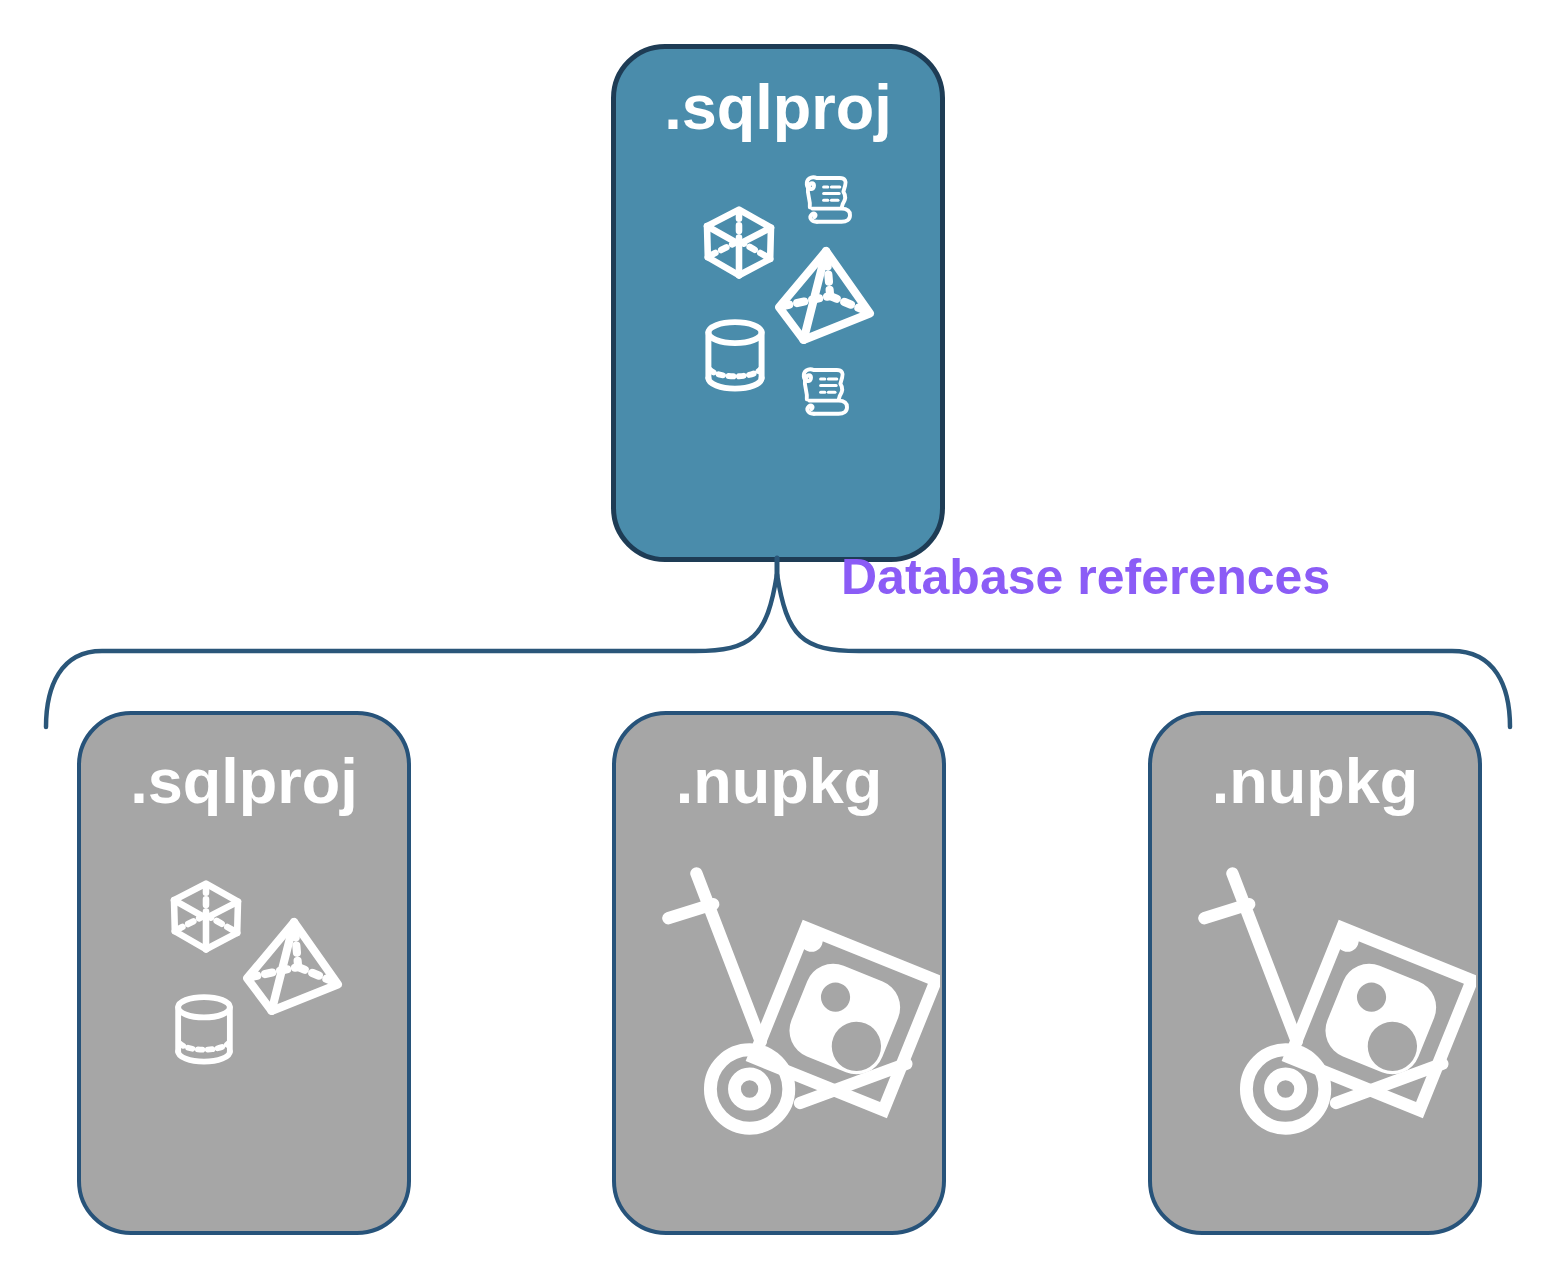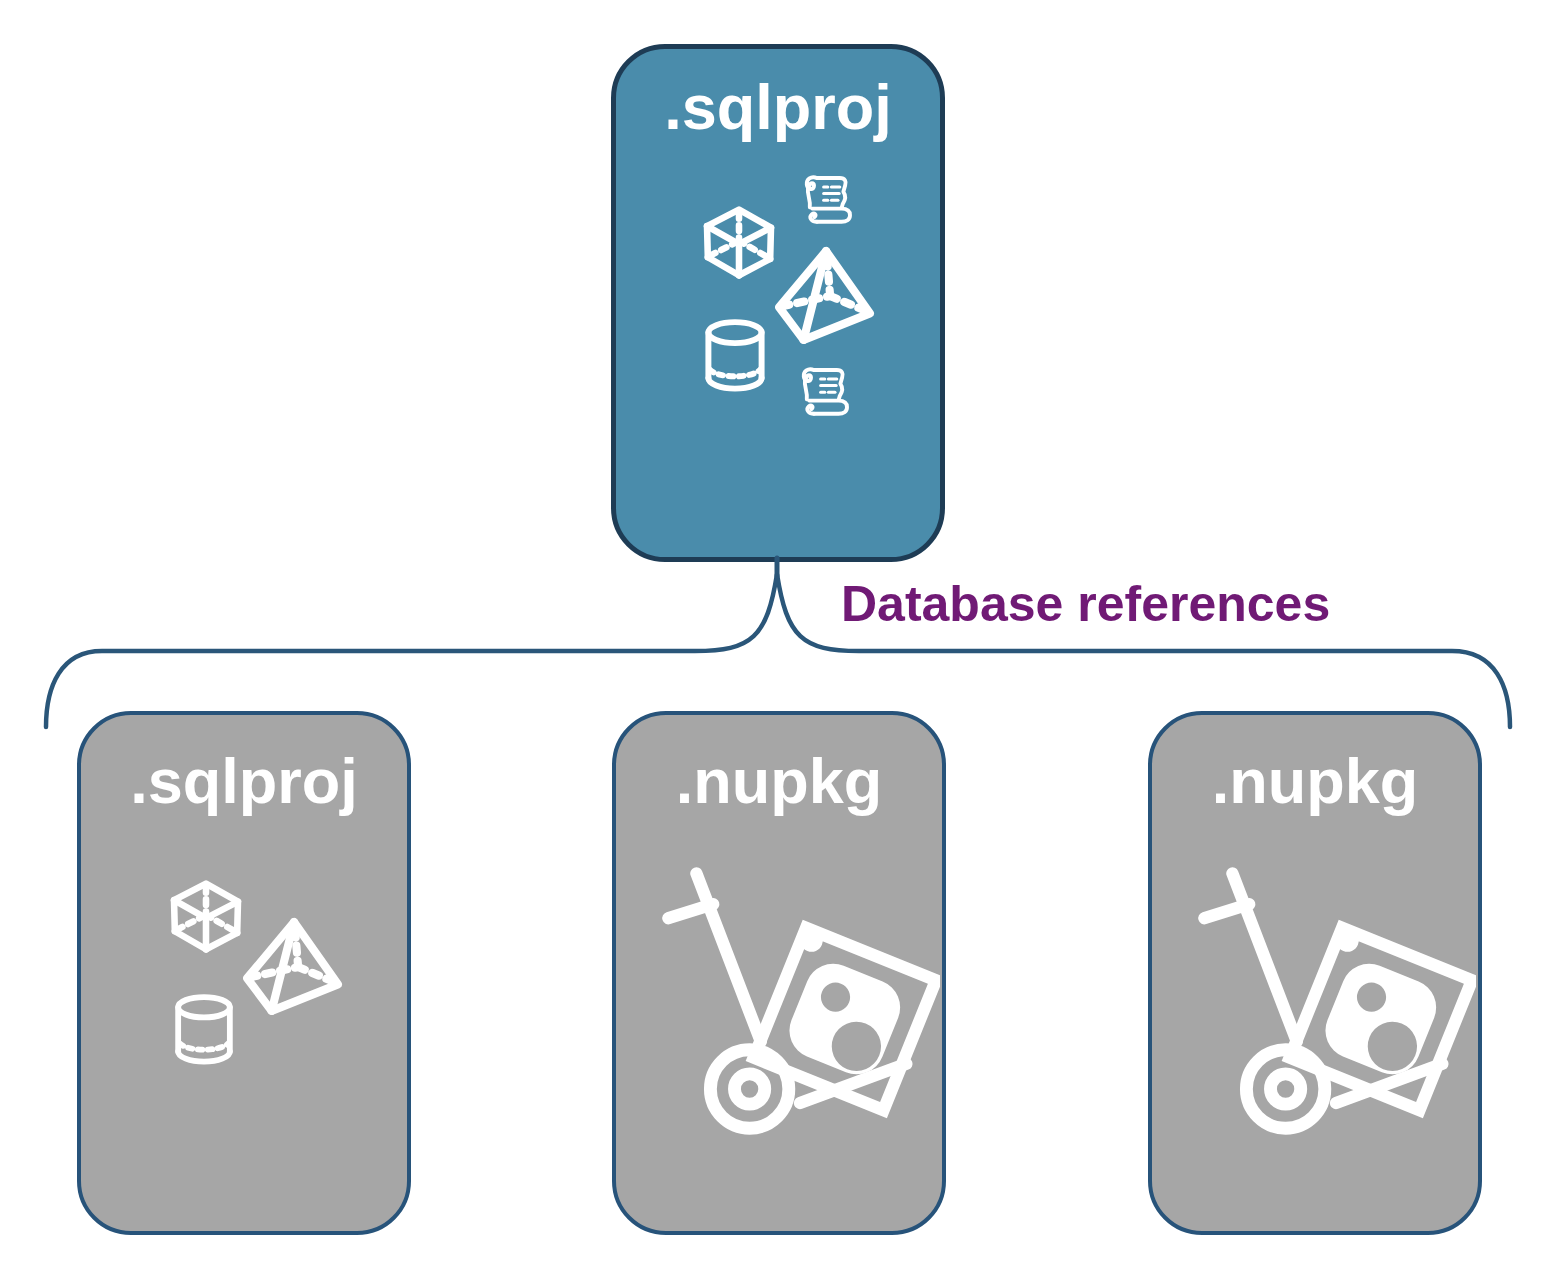--- a/index.html
+++ b/index.html
@@ -43,25 +43,25 @@
   .child .node-label { padding-top:32px; }
 
   .icon { position:absolute; display:block; }
 
   .brace-layer {
     position:absolute; left:0; top:0; width:1566px; height:1274px;
     pointer-events:none;
   }
   .connector-label {
     position:absolute;
-    left:841px; top:579px;
+    left:841px; top:552px;
     font-size:50px;
     font-weight:bold;
     line-height:1.0;
-    color:#701a75;
+    color:#8b5cf6;
     white-space:nowrap;
   }
 </style>
 </head>
 <body>
 
 <svg width="0" height="0" style="position:absolute" aria-hidden="true">
   <defs>
     <symbol id="sym-cube" viewBox="0 0 100 100">
       <g fill="none" stroke="#FFFFFF" stroke-width="8" stroke-linecap="round" stroke-linejoin="round">

